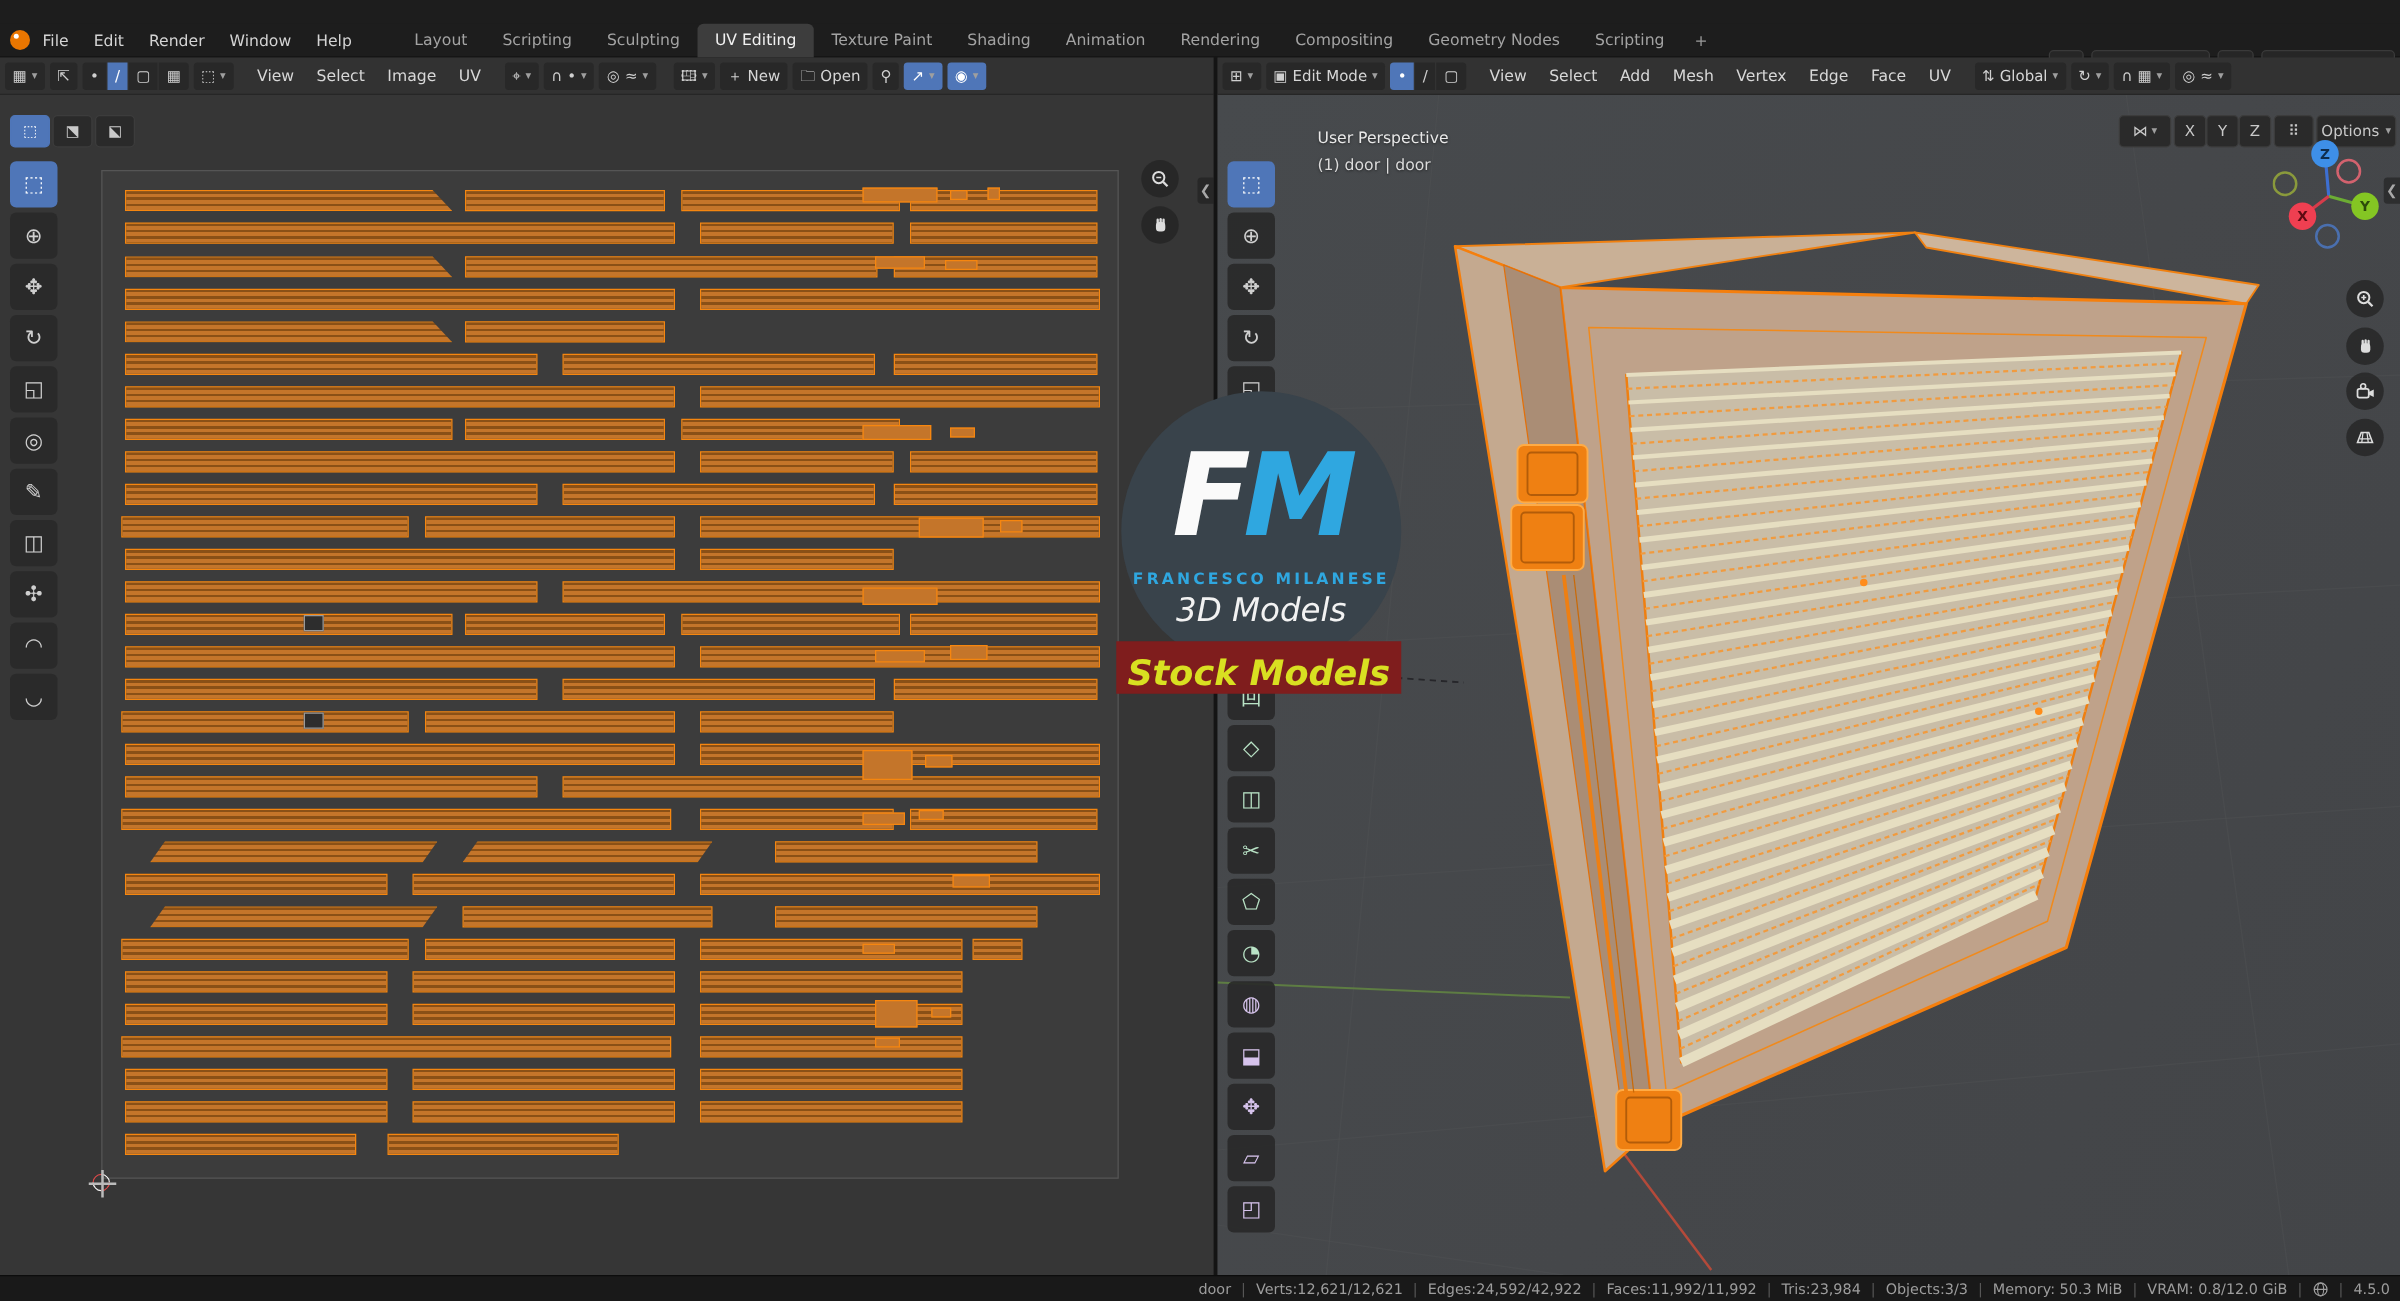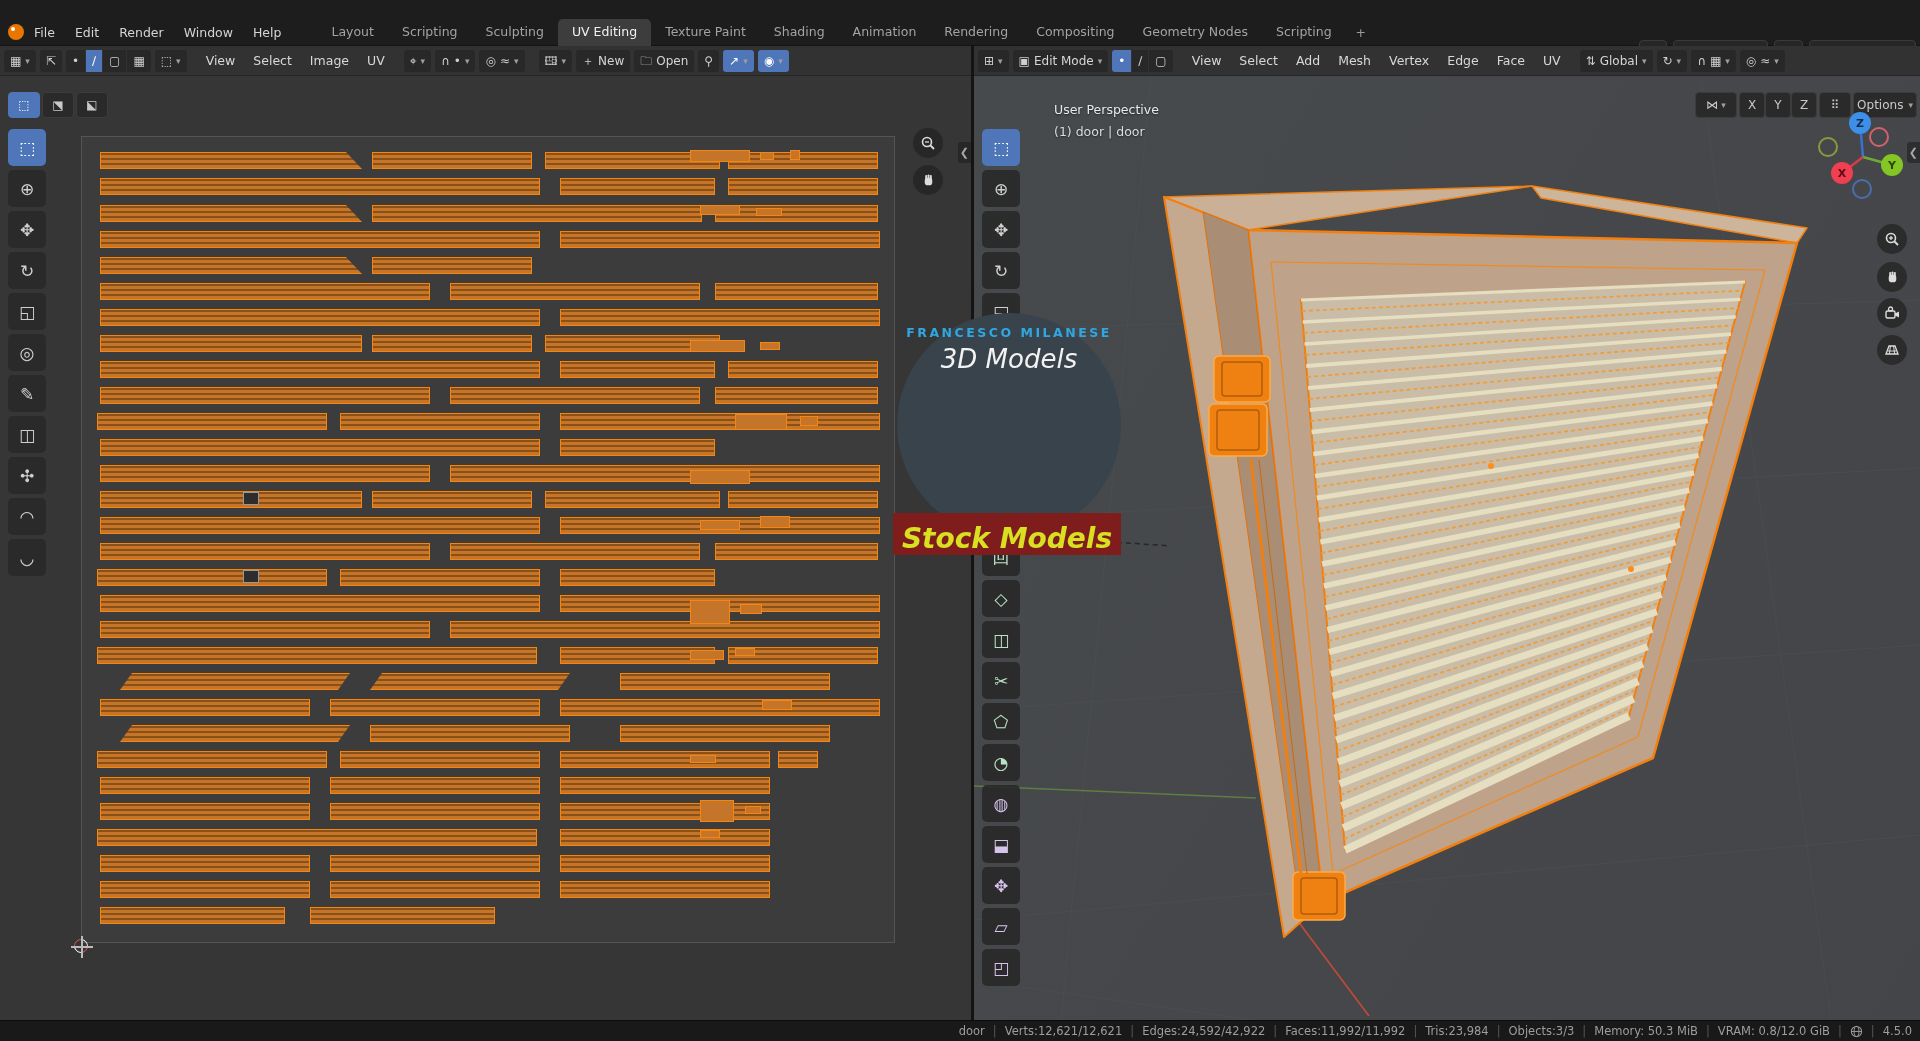--- a/index.html
+++ b/index.html
@@ -683,20 +683,21 @@
             <line x1="4" y1="9" x2="12" y2="9" stroke="#ddd" stroke-width="1"></line>
             <line x1="6.4" y1="4" x2="5.4" y2="12" stroke="#ddd" stroke-width="1"></line>
             <line x1="9.6" y1="4" x2="10.6" y2="12" stroke="#ddd" stroke-width="1"></line>
           </svg>
       </div>
       <div class="collapse-arrow" style="right:0;top:66px">❮</div>
     </div>
   </div>
 
   <div id="fm-logo">
+    <div class="big"><span class="f">F</span><span class="m">M</span></div>
     <div class="sub">FRANCESCO MILANESE</div>
     <div class="mod">3D Models</div>
   </div>
   <div id="fm-banner">
     <span>Stock Models</span>
   </div>
 
   <div id="statusbar">
     <span id="status-segs" style="display:flex;gap:8px">
         <span>door</span>

